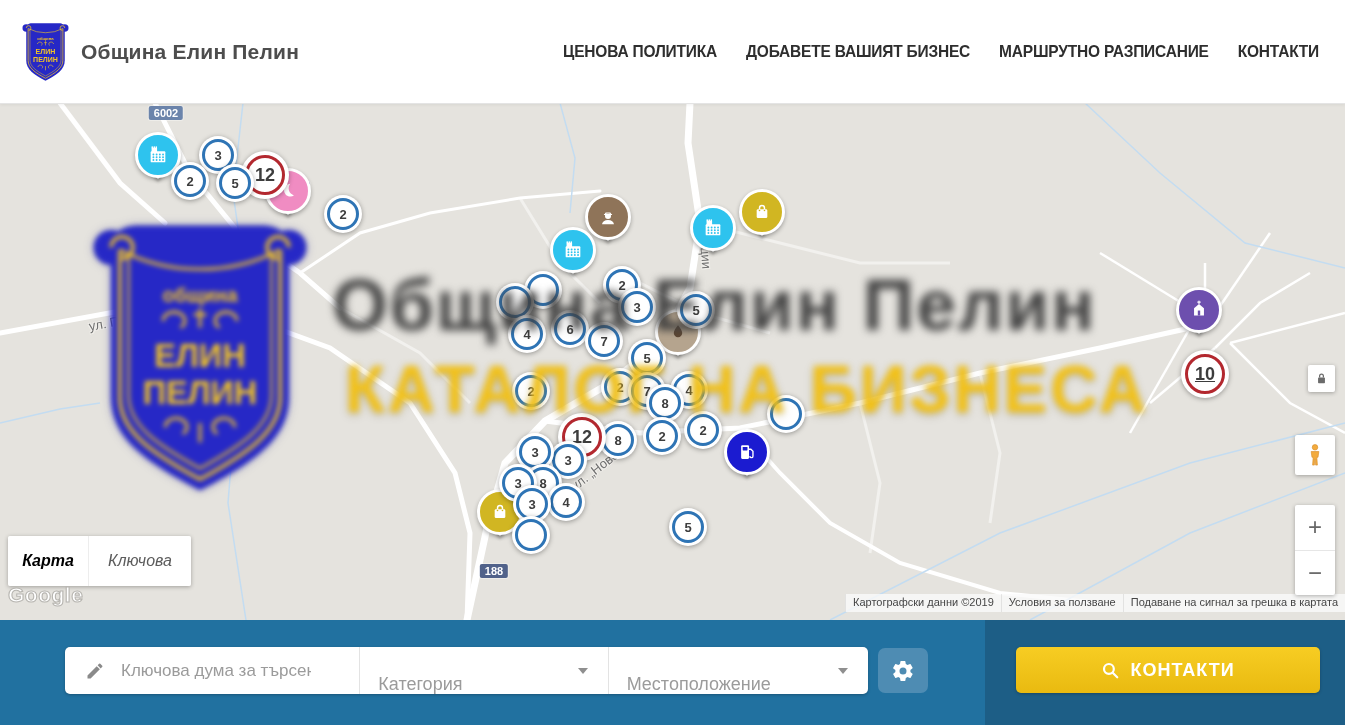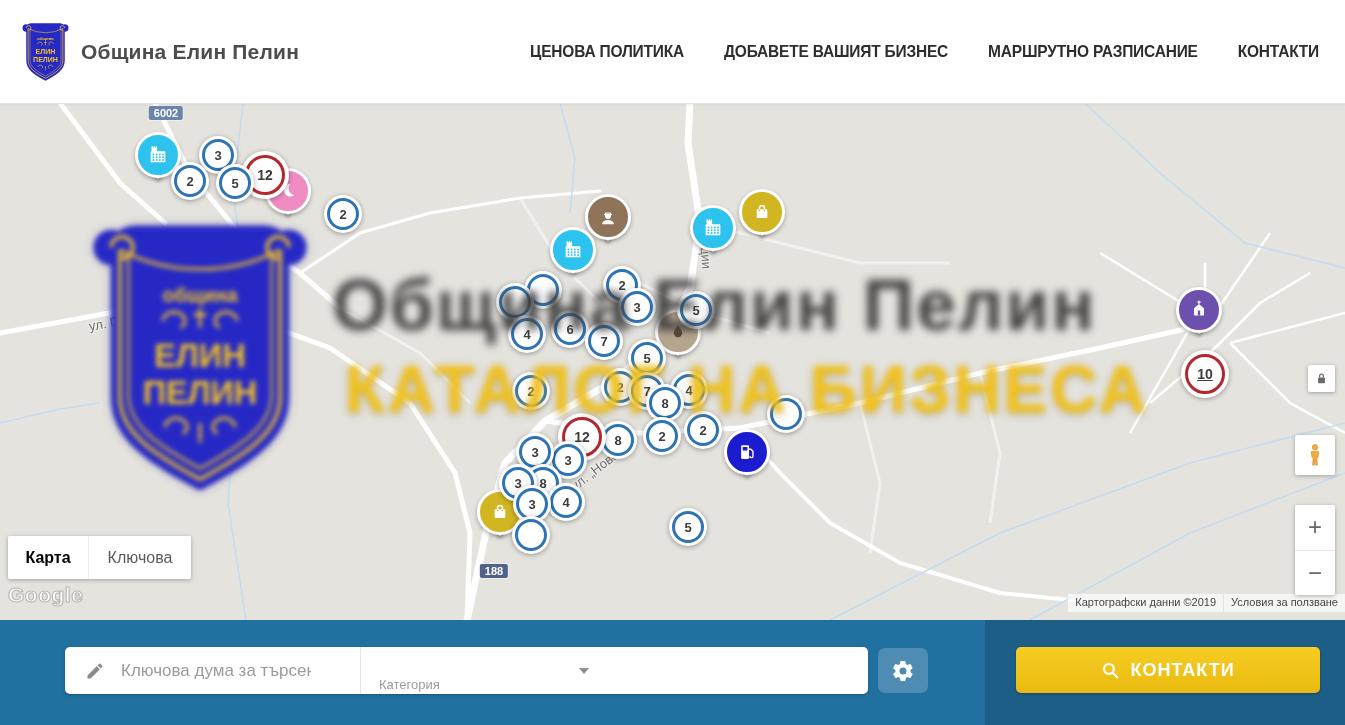--- a/index.html
+++ b/index.html
@@ -7,21 +7,21 @@
   .page{position:relative;width:1345px;height:725px;overflow:hidden;}
 
   
   .hdr{position:absolute;left:0;top:0;width:1345px;height:103px;background:#ffffff;
     border-bottom:1px solid #e4e4e4;box-shadow:0 1px 3px rgba(0,0,0,.06);z-index:50;
     display:flex;align-items:center;}
   .brand{display:flex;align-items:center;gap:12px;margin-left:22px;cursor:pointer;}
   .brand-text{display:flex;flex-direction:column;line-height:1.12;}
   .brand-title{font-size:21px;font-weight:bold;color:#4d4d4d;letter-spacing:.2px;}
   .brand-sub{font-size:18px;font-weight:bold;color:#eab70d;letter-spacing:.4px;}
-  .nav{margin-left:auto;margin-right:26px;display:flex;gap:40px;}
+  .nav{margin-left:auto;margin-right:26px;display:flex;gap:29px;}
   .nav a{font-size:15.5px;font-weight:bold;color:#2e2e2e;text-decoration:none;
     letter-spacing:-0.2px;transform:scaleY(1.06);cursor:pointer;}
 
   
   .map{position:absolute;left:0;top:103px;width:1345px;height:517px;background:#e5e3de;overflow:hidden;}
   .roads{position:absolute;left:0;top:0;}
   .roadlbl{position:absolute;transform:translate(-50%,-50%);background:#6b84ab;color:#fff;
     font-size:11px;font-weight:bold;padding:1px 5px;border-radius:2px;white-space:nowrap;
     box-shadow:0 0 0 1px rgba(255,255,255,.35);}
   .roadlbl.dark{background:#51628a;}
@@ -33,35 +33,35 @@
   .pin{position:absolute;width:46px;height:58px;z-index:5;cursor:pointer;}
   .pin-tail{position:absolute;left:15px;top:28px;width:16px;height:16px;background:#fff;
     transform:rotate(45deg);box-shadow:2px 2px 3px rgba(0,0,0,.25);}
   .pin-circle{position:absolute;left:0;top:0;width:40px;height:40px;border-radius:50%;
     border:3px solid #fff;box-shadow:0 2px 4px rgba(0,0,0,.3);display:flex;align-items:center;justify-content:center;}
   .cluster{position:absolute;width:38px;height:38px;border-radius:50%;background:#fff;z-index:6;
     box-shadow:0 1px 5px rgba(0,0,0,.35);display:flex;align-items:center;justify-content:center;cursor:pointer;}
   .cluster-ring{width:26px;height:26px;border-radius:50%;border:3px solid #2e74b5;background:#fff;
     display:flex;align-items:center;justify-content:center;font-size:13px;font-weight:bold;color:#3d3d3d;}
   .cluster.red{width:48px;height:48px;}
-  .cluster.red .cluster-ring{width:34px;height:34px;font-size:14px;}
+  .cluster.red .cluster-ring{width:34px;height:34px;font-size:18px;}
 
   
   .wm-shield{position:absolute;left:85px;top:112px;width:230px;height:286px;z-index:10;
     filter:blur(2.6px) drop-shadow(0 0 4px rgba(20,20,120,.35));pointer-events:none;}
   .wm-title{position:absolute;left:332px;top:160px;z-index:10;font-size:73px;font-weight:bold;
     color:#3f3f3f;letter-spacing:2px;white-space:nowrap;filter:blur(4.2px);transform:scaleX(.98);
     transform-origin:left;pointer-events:none;}
   .wm-sub{position:absolute;left:345px;top:248px;z-index:10;font-size:66px;font-weight:bold;
     color:#f2c118;letter-spacing:3px;white-space:nowrap;filter:blur(3.4px);transform:scaleX(.99);
     transform-origin:left;text-shadow:0 2px 6px rgba(60,50,0,.35);pointer-events:none;}
 
   
-  .mtctl{position:absolute;left:8px;top:433px;height:43px;display:flex;z-index:20;
-    box-shadow:0 1px 4px rgba(0,0,0,.3);border-radius:2px;overflow:hidden;}
+  .mtctl{position:absolute;left:8px;top:433px;height:50px;display:flex;z-index:20;
+    box-shadow:0 1px 4px rgba(0,0,0,.3);border-radius:2px;overflow:hidden;font-style:italic;}
   .mtctl div{background:#fff;display:flex;align-items:center;justify-content:center;font-size:16px;cursor:pointer;}
   .mtctl .active{width:80px;font-weight:bold;color:#000;border-right:1px solid #ededed;}
   .mtctl .inactive{width:102px;color:#5c5c5c;}
   .glogo{position:absolute;left:8px;top:480px;z-index:20;font-size:21px;font-weight:bold;color:#fff;
     letter-spacing:.5px;-webkit-text-stroke:1.1px #b7b5b0;cursor:pointer;}
   .attr{position:absolute;right:0;top:491px;height:18px;display:flex;z-index:20;font-size:11px;color:#454545;}
   .attr span{background:rgba(250,250,250,.8);padding:2px 7px 0 7px;white-space:nowrap;border-left:1px solid rgba(0,0,0,.08);}
   .attr a{color:#454545;text-decoration:none;cursor:pointer;}
   .sqbtn{position:absolute;background:#fff;border-radius:2px;box-shadow:0 1px 4px rgba(0,0,0,.3);
     display:flex;align-items:center;justify-content:center;z-index:20;cursor:pointer;}
@@ -78,21 +78,21 @@
   .sform{position:absolute;left:65px;top:27px;width:803px;height:47px;background:#fff;border-radius:5px;
     display:flex;box-shadow:0 1px 3px rgba(0,0,0,.25);}
   .sfield{display:flex;align-items:center;height:100%;}
   .sfield.kw{width:295px;padding-left:20px;box-sizing:border-box;gap:14px;}
   .sfield.dd{border-left:1px solid #e3e3e3;position:relative;cursor:pointer;}
   .sfield.cat{width:248px;}
   .sfield.loc{width:260px;}
   .sfield input{border:none;outline:none;font-size:17px;color:#444;width:190px;
     font-family:"Liberation Sans",sans-serif;}
   .sfield input::placeholder{color:#9b9b9b;}
-  .ddlabel{font-size:13px;color:#9b9b9b;padding-left:18px;margin-top:28px;}
+  .ddlabel{font-size:18px;color:#9b9b9b;padding-left:18px;margin-top:28px;}
   .caret{position:absolute;right:20px;top:21px;width:0;height:0;border-left:5px solid transparent;
     border-right:5px solid transparent;border-top:6px solid #8f8f8f;}
   .gearbtn{position:absolute;left:878px;top:28px;width:50px;height:45px;background:#4e8cb3;border:none;
     border-radius:7px;display:flex;align-items:center;justify-content:center;cursor:pointer;}
   .searchbtn{position:absolute;left:1016px;top:27px;width:304px;height:46px;border:none;border-radius:5px;
     background:linear-gradient(#f7cd23,#e9ba10);display:flex;align-items:center;justify-content:center;gap:10px;
     color:#fff;font-size:18px;font-weight:bold;letter-spacing:1px;cursor:pointer;
     font-family:"Liberation Sans",sans-serif;box-shadow:0 1px 3px rgba(0,0,0,.25);}
 </style>
 </head>
@@ -443,20 +443,21 @@
     <div class="wm-sub">КАТАЛОГ НА БИЗНЕСА</div>
 
     <div class="mtctl">
       <div class="active">Карта</div>
       <div class="inactive">Ключова</div>
     </div>
     <div class="glogo">Google</div>
     <div class="attr">
       <span>Картографски данни ©2019</span>
       <span><a>Условия за ползване</a></span>
+      <span><a>Подаване на сигнал за грешка в картата</a></span>
     </div>
     <div class="sqbtn lockbtn">
       <svg width="15" height="15" viewBox="0 0 24 24">
         <rect x="6.5" y="10.5" width="11" height="9" rx="1.2" fill="#6b6b6b"></rect>
         <path d="M9 10.5V8a3 3 0 0 1 6 0v2.5" fill="none" stroke="#6b6b6b" stroke-width="2"></path>
       </svg>
     </div>
     <div class="sqbtn pegman">
       <svg width="22" height="26" viewBox="0 0 24 26">
         <circle cx="12" cy="4.6" r="3" fill="#f3ab3d" stroke="#d98f2b" stroke-width=".7"></circle>
@@ -473,20 +474,24 @@
     <div class="sbar-dark"></div>
     <div class="sform">
       <div class="sfield kw">
         <svg width="20" height="20" viewBox="0 0 24 24">
           <path fill="#8a8a8a" d="M3 17.25V21h3.75L17.8 9.94l-3.75-3.75L3 17.25zM20.7 7.04a1 1 0 0 0 0-1.41l-2.34-2.34a1 1 0 0 0-1.41 0l-1.83 1.83 3.75 3.75 1.83-1.83z"></path>
         </svg>
         <input type="text" placeholder="Ключова дума за търсене" style="">
       </div>
       <div class="sfield dd cat">
         <span class="ddlabel">Категория</span>
+        <span class="caret"></span>
+      </div>
+      <div class="sfield dd loc">
+        <span class="ddlabel">Местоположение</span>
         <span class="caret"></span>
       </div>
     </div>
     <button class="gearbtn">
       <svg width="24" height="24" viewBox="0 0 24 24">
         <path fill="#fff" d="M19.4 13c.04-.33.06-.66.06-1s-.02-.67-.06-1l2.1-1.65a.5.5 0 0 0 .12-.64l-2-3.46a.5.5 0 0 0-.61-.22l-2.49 1a7.3 7.3 0 0 0-1.73-1l-.38-2.65A.5.5 0 0 0 13.9 2h-4a.5.5 0 0 0-.5.42l-.38 2.65c-.62.26-1.2.6-1.73 1l-2.49-1a.5.5 0 0 0-.61.22l-2 3.46a.5.5 0 0 0 .12.64L4.4 11c-.04.33-.06.66-.06 1s.02.67.06 1l-2.1 1.65a.5.5 0 0 0-.12.64l2 3.46c.14.24.42.34.61.22l2.49-1c.53.4 1.11.74 1.73 1l.38 2.65c.04.24.25.42.5.42h4c.25 0 .46-.18.5-.42l.38-2.65c.62-.26 1.2-.6 1.73-1l2.49 1c.2.12.47.02.61-.22l2-3.46a.5.5 0 0 0-.12-.64L19.4 13zm-7.4 2.5a3.5 3.5 0 1 1 0-7 3.5 3.5 0 0 1 0 7z"></path>
       </svg>
     </button>
     <button class="searchbtn">
       <svg width="19" height="19" viewBox="0 0 24 24">

